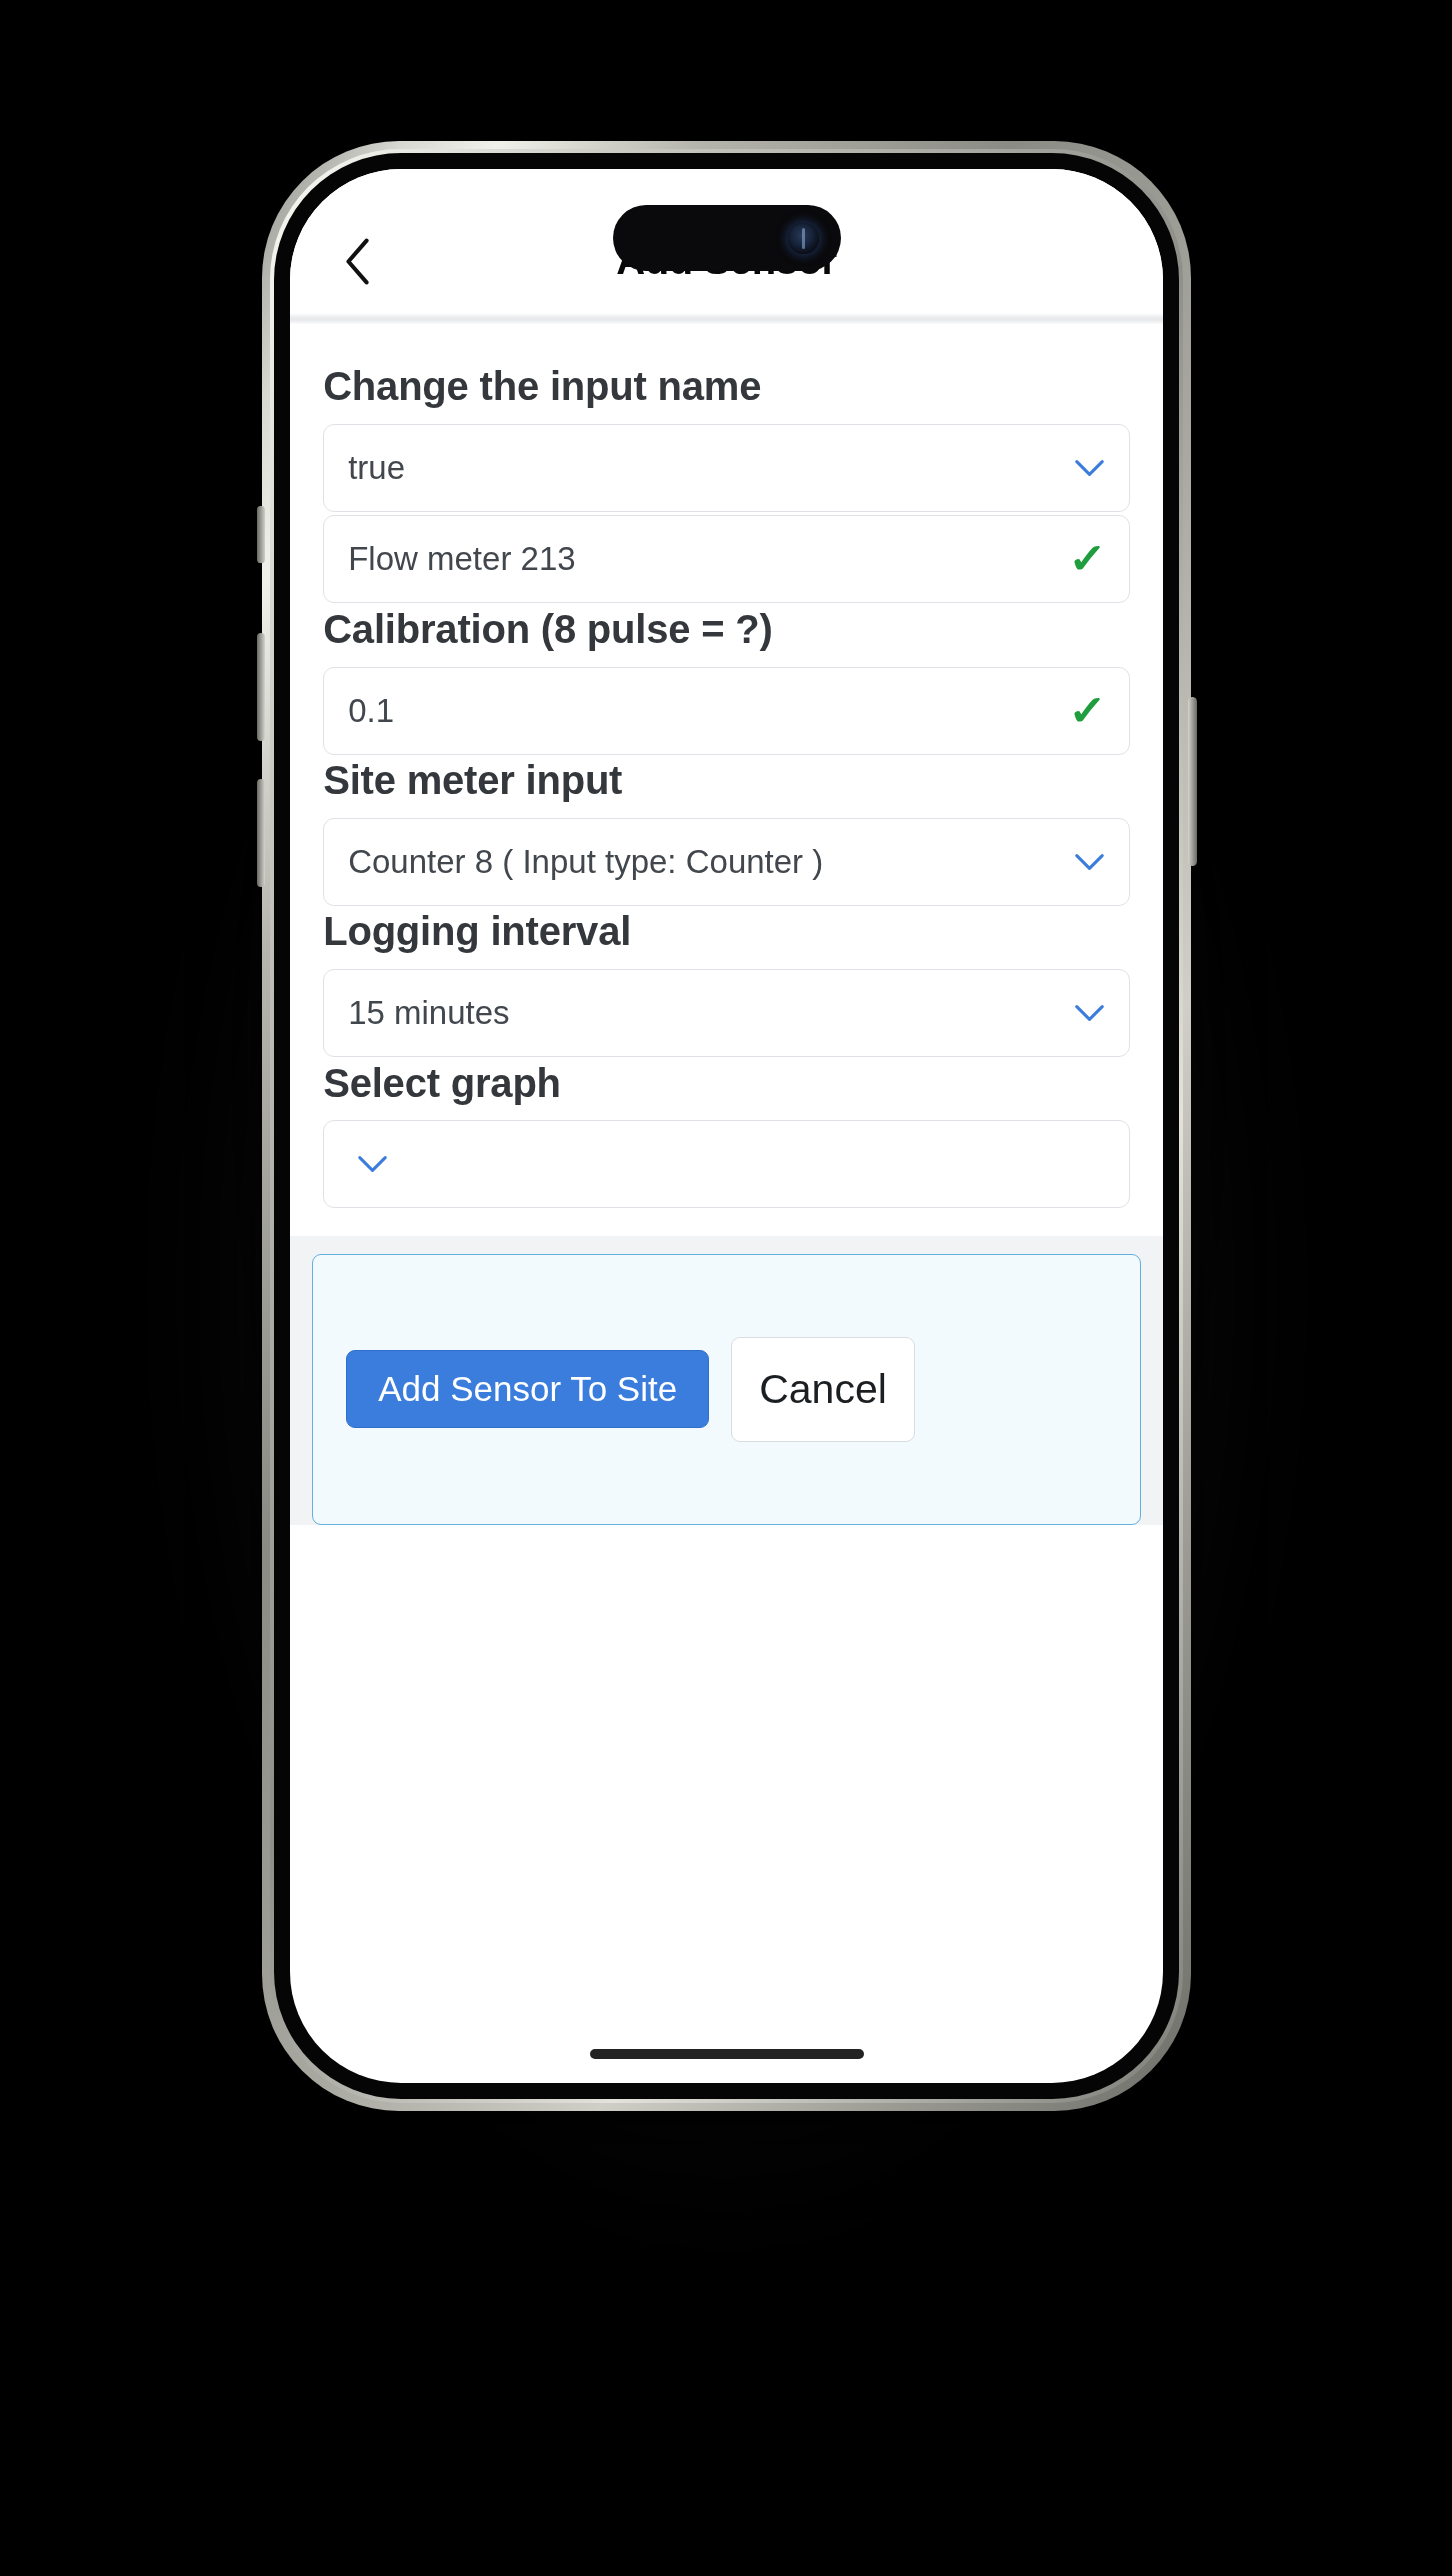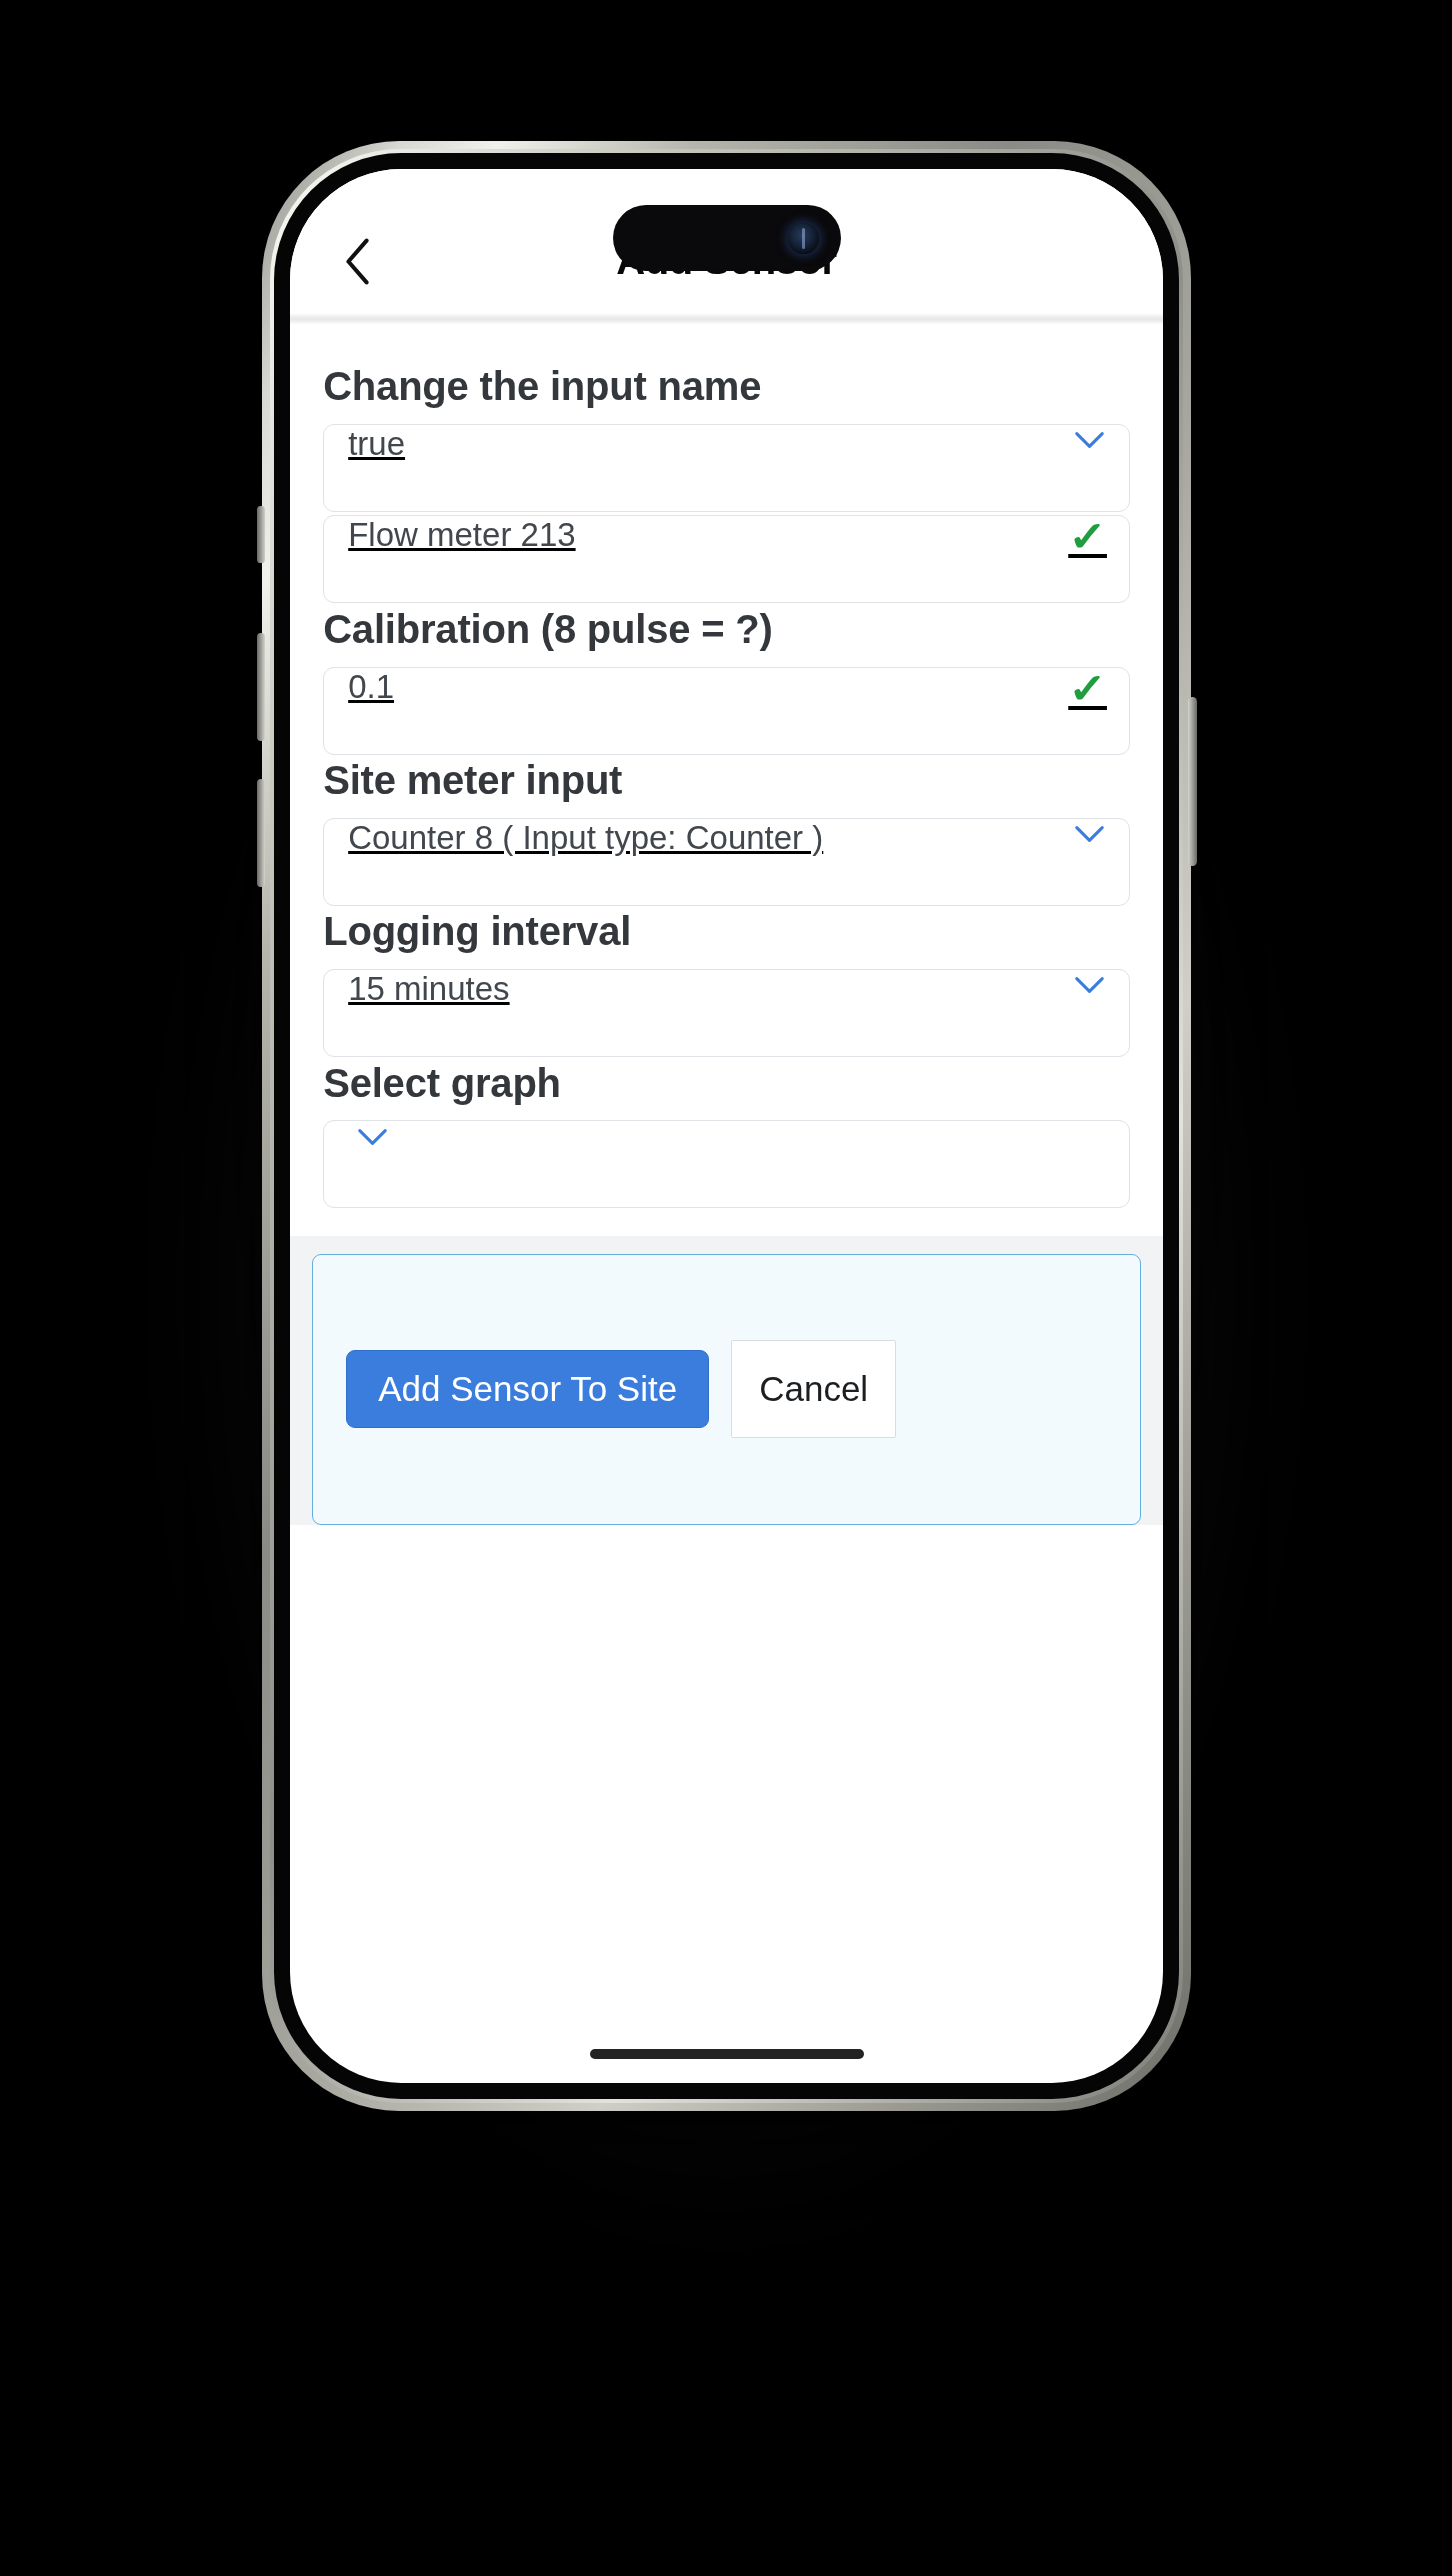--- a/index.html
+++ b/index.html
@@ -166,23 +166,23 @@
     margin-bottom: 14.6px;
     letter-spacing: -0.2px;
   }
   .control {
     position: relative;
     height: 88px;
     border: 1.8px solid #dfe2e6;
     border-radius: 11px;
     background: #ffffff;
     display: flex;
+    align-items: center;
     padding: 0 24px;
     margin-bottom: 3px;
-    text-decoration: underline;
   }
   .control-value {
     font-size: 33px;
     color: #41474d;
     flex: 1;
     white-space: nowrap;
     overflow: hidden;
   }
   .chevron-down {
     width: 31px; height: 31px;
@@ -223,22 +223,22 @@
     font-size: 35px;
     padding: 18px 31px;
     cursor: pointer;
     font-family: "Liberation Sans", sans-serif;
     white-space: nowrap;
   }
   .btn-secondary {
     background: #ffffff;
     color: #1c1f22;
     border: 1.8px solid #d9dde1;
-    border-radius: 2px;
-    font-size: 35px;
+    border-radius: 9px;
+    font-size: 41px;
     padding: 28px 27px;
     cursor: pointer;
     font-family: "Liberation Sans", sans-serif;
     white-space: nowrap;
   }
   .bottom-white { background: #ffffff; height: 109px; }
   .home-indicator {
     position: absolute;
     left: 50%; transform: translateX(-50%);
     bottom: 24px;

